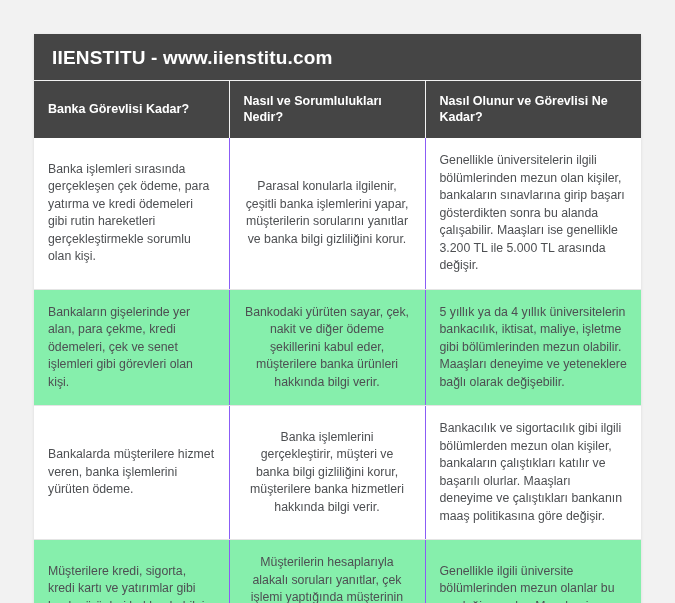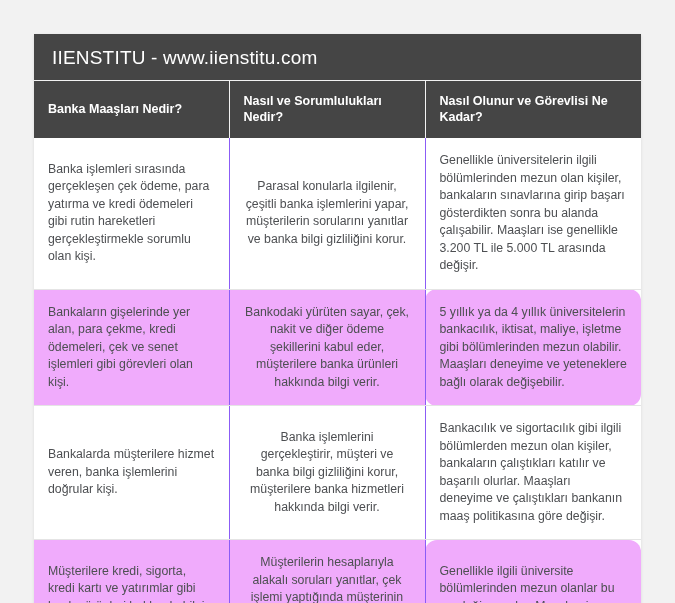--- a/index.html
+++ b/index.html
@@ -28,21 +28,21 @@
     top: 34px;
     width: 607px;
     box-shadow: 0 1px 3px rgba(0,0,0,0.10);
     background: #ffffff;
   }
 
   .title-bar {
     background: #454545;
     color: #ffffff;
     font-size: 19px;
-    font-weight: normal;
+    font-weight: bold;
     letter-spacing: 0.2px;
     padding: 16px 18px 17px 18px;
     box-sizing: border-box;
     height: 47px;
     line-height: 15px;
     border-bottom: 1px solid #f2f2f2;
   }
 
   table.data-table {
     border-collapse: collapse;
@@ -72,25 +72,24 @@
     color: #4d4f52;
     vertical-align: middle;
     padding: 14px 14px 14px 14px;
     border-right: 1px solid #8b5cf6;
     border-bottom: 1px solid #e4e4e4;
     box-sizing: border-box;
     background: #ffffff;
   }
   table.data-table tbody td:last-child {
     border-right: none;
-    border-radius: 12px;
   }
 
   table.data-table tbody tr.alt td {
-    background: #f0abfc;
+    background: #86efac;
   }
   table.data-table tbody tr:last-child td {
     border-bottom: none;
   }
 
   .col-1 { width: 195px; }
   .col-2 { width: 196px; }
   .col-3 { width: 216px; }
 
   td.center-col {
@@ -106,38 +105,38 @@
     <div class="title-bar">IIENSTITU - www.iienstitu.com</div>
 
     <table class="data-table">
       <colgroup>
         <col class="col-1">
         <col class="col-2">
         <col class="col-3">
       </colgroup>
       <thead>
         <tr>
-          <th>Banka Maaşları Nedir?</th>
+          <th>Banka Görevlisi Kadar?</th>
           <th>Nasıl ve Sorumlulukları Nedir?</th>
           <th>Nasıl Olunur ve Görevlisi Ne Kadar?</th>
         </tr>
       </thead>
       <tbody>
         <tr>
           <td>Banka işlemleri sırasında gerçekleşen çek ödeme, para yatırma ve kredi ödemeleri gibi rutin hareketleri gerçekleştirmekle sorumlu olan kişi.</td>
           <td class="center-col">Parasal konularla ilgilenir, çeşitli banka işlemlerini yapar, müşterilerin sorularını yanıtlar ve banka bilgi gizliliğini korur.</td>
           <td>Genellikle üniversitelerin ilgili bölümlerinden mezun olan kişiler, bankaların sınavlarına girip başarı gösterdikten sonra bu alanda çalışabilir. Maaşları ise genellikle 3.200 TL ile 5.000 TL arasında değişir.</td>
         </tr>
         <tr class="alt">
           <td>Bankaların gişelerinde yer alan, para çekme, kredi ödemeleri, çek ve senet işlemleri gibi görevleri olan kişi.</td>
           <td class="center-col">Bankodaki yürüten sayar, çek, nakit ve diğer ödeme şekillerini kabul eder, müşterilere banka ürünleri hakkında bilgi verir.</td>
           <td>5 yıllık ya da 4 yıllık üniversitelerin bankacılık, iktisat, maliye, işletme gibi bölümlerinden mezun olabilir. Maaşları deneyime ve yeteneklere bağlı olarak değişebilir.</td>
         </tr>
         <tr>
-          <td>Bankalarda müşterilere hizmet veren, banka işlemlerini doğrular kişi.</td>
+          <td>Bankalarda müşterilere hizmet veren, banka işlemlerini yürüten ödeme.</td>
           <td class="center-col">Banka işlemlerini gerçekleştirir, müşteri ve banka bilgi gizliliğini korur, müşterilere banka hizmetleri hakkında bilgi verir.</td>
           <td>Bankacılık ve sigortacılık gibi ilgili bölümlerden mezun olan kişiler, bankaların çalıştıkları katılır ve başarılı olurlar. Maaşları deneyime ve çalıştıkları bankanın maaş politikasına göre değişir.</td>
         </tr>
         <tr class="alt">
           <td>Müşterilere kredi, sigorta, kredi kartı ve yatırımlar gibi banka ürünleri hakkında bilgi veren ve bu işlemleri gerçekleştiren kişi.</td>
           <td class="center-col">Müşterilerin hesaplarıyla alakalı soruları yanıtlar, çek işlemi yaptığında müşterinin kimliğini doğrular ve hesapta yeterli bakiye olup olmadığını kontrol eder.</td>
           <td>Genellikle ilgili üniversite bölümlerinden mezun olanlar bu mesleği seçerler. Maaşları ise genellikle deneyime, beceriye ve bankaya bağlı olarak değişir.</td>
         </tr>
       </tbody>
     </table>

